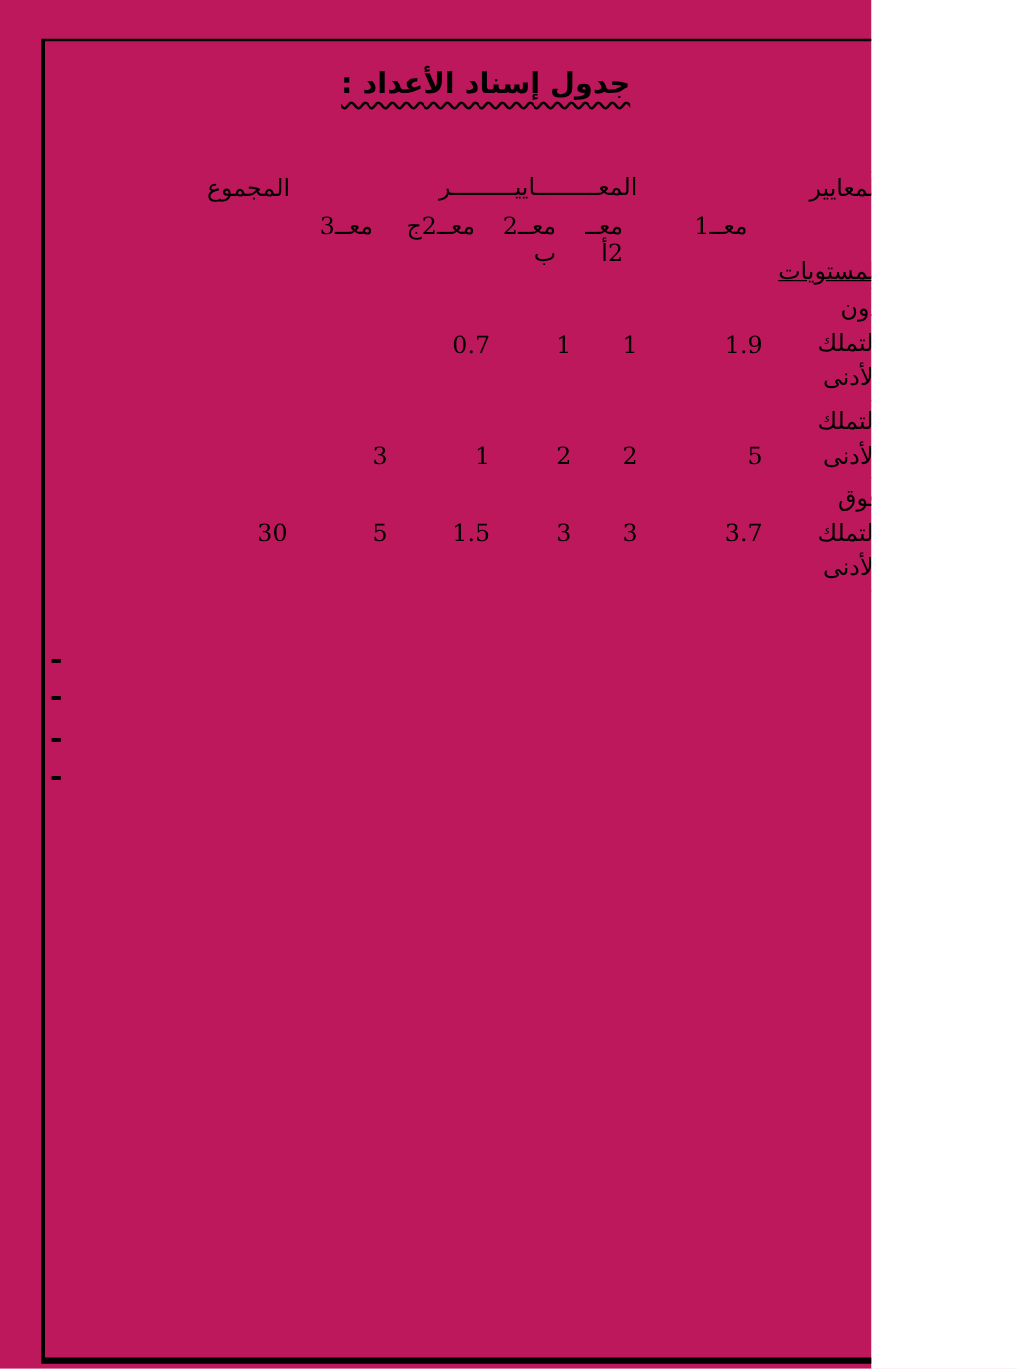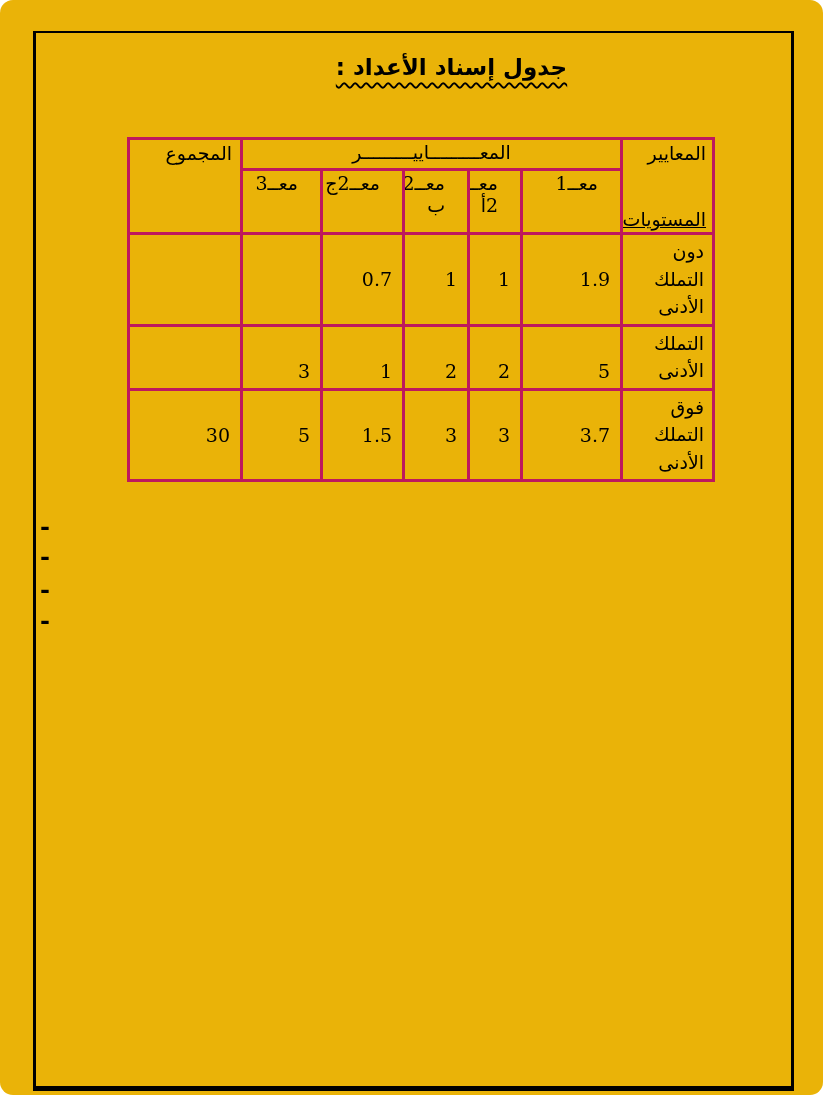--- a/index.html
+++ b/index.html
@@ -1,37 +1,37 @@
 <!DOCTYPE html>
 <html lang="ar"><head>
 <meta charset="utf-8">
 <style>
   html,body{margin:0;padding:0;background:#ffffff;}
   .page{
-    position:relative;width:823px;height:1095px;background:#eab308;overflow:hidden;
-    font-family:"DejaVu Sans",sans-serif;color:#000;border-radius:13px;
+    position:relative;width:697px;height:1095px;background:#be185d;overflow:hidden;
+    font-family:"DejaVu Sans",sans-serif;color:#000;
   }
   .frame{
     position:absolute;left:33px;top:31px;width:755px;height:1053px;
     border-top:2px solid #000;border-left:3px solid #000;
     border-right:3px solid #000;border-bottom:5px solid #000;
   }
   .title{
     position:absolute;top:54px;left:80px;right:0;margin:0;
     text-align:center;font-size:23px;font-weight:bold;direction:rtl;
     font-family:"DejaVu Sans",sans-serif;
     text-decoration:underline;text-decoration-style:wavy;
     text-decoration-thickness:2px;text-underline-offset:7px;
   }
   table.grid{
     position:absolute;left:127px;top:137px;width:585px;
     border-collapse:collapse;table-layout:fixed;direction:rtl;
     font-family:"DejaVu Serif","DejaVu Sans",serif;font-size:19px;
   }
-  table.grid td{border:3px solid #be185d;overflow:hidden;}
+  table.grid td{border:1px solid #be185d;overflow:hidden;}
   tr.hrow1{height:30px;}
   td.span-head{text-align:center;vertical-align:top;padding:1px 4px;white-space:nowrap;}
   td.total-head{text-align:right;vertical-align:top;padding:2px 8px;}
   td.corner{vertical-align:top;padding:2px 6px;}
   .corner-inner{display:flex;flex-direction:column;justify-content:space-between;height:88px;}
   .corner-top{text-align:right;}
   .corner-bottom{text-align:center;text-decoration:underline;}
   tr.hrow2{height:61px;}
   tr.hrow2 td{vertical-align:top;text-align:right;padding:1px 22px;}
   tr.row-a{height:90px;}

